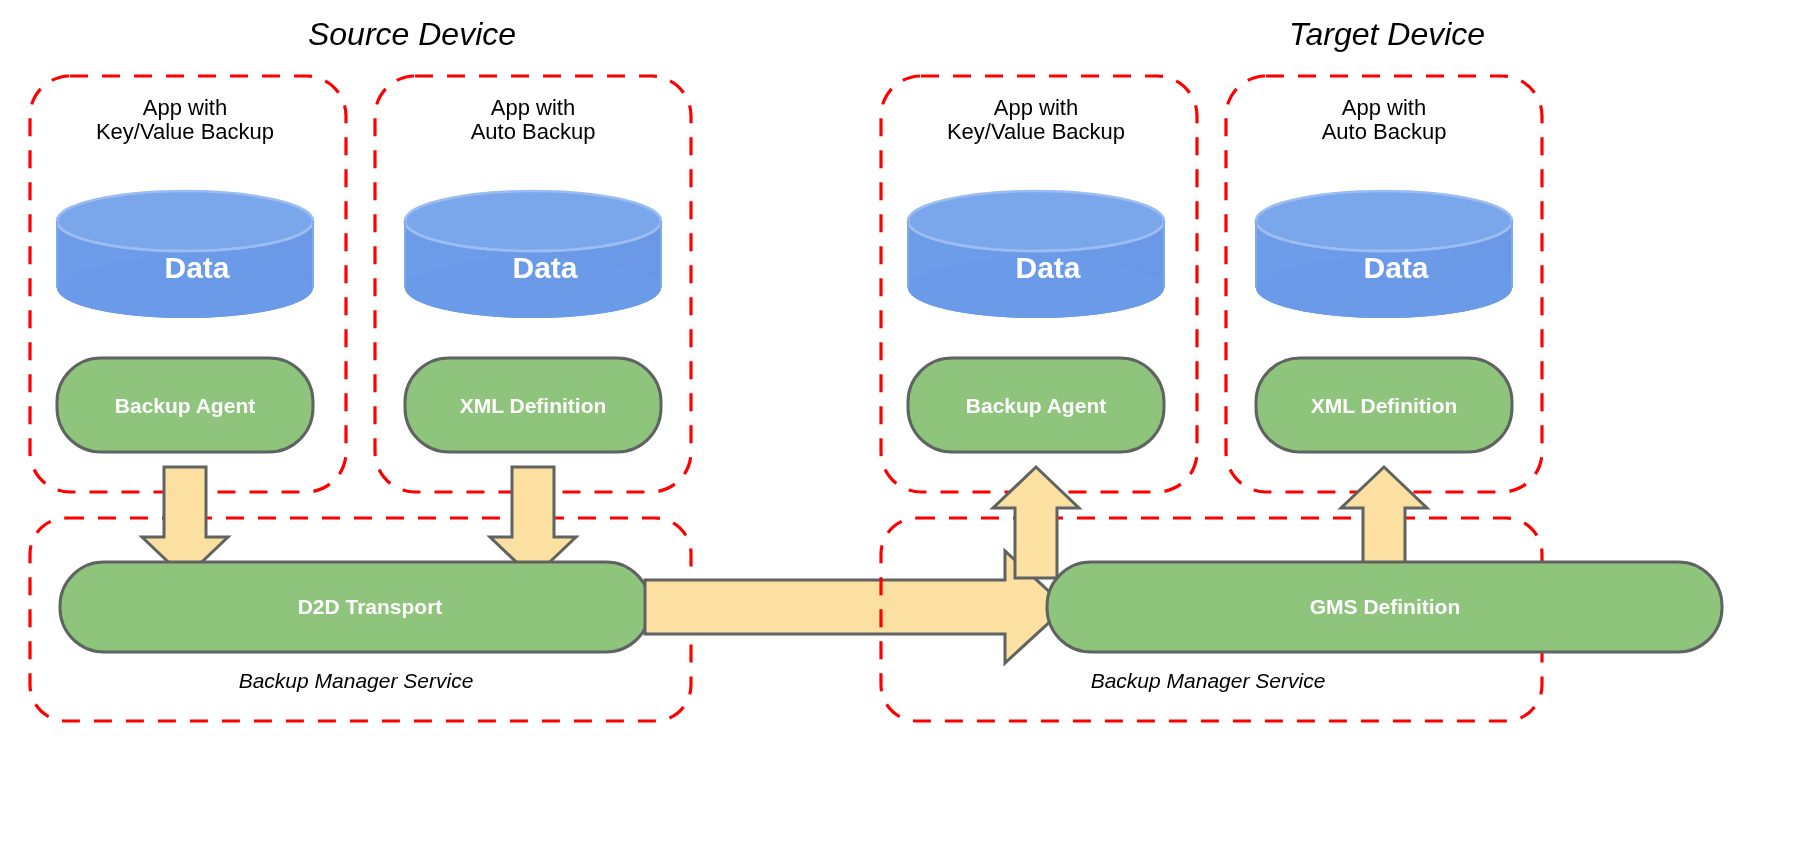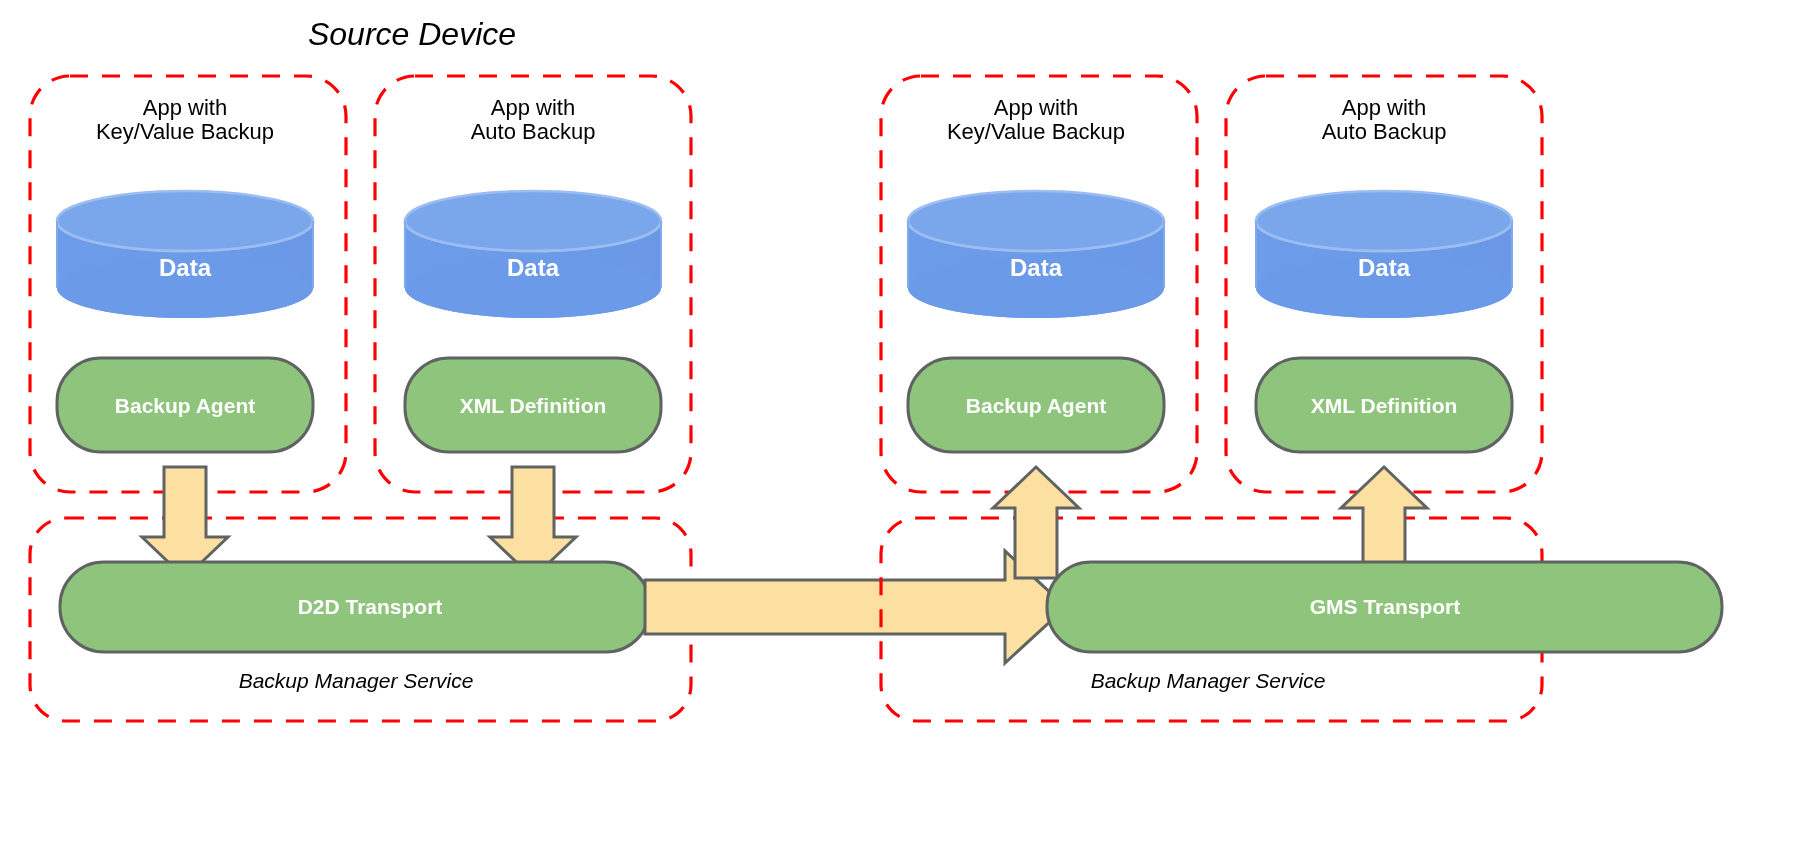--- a/index.html
+++ b/index.html
@@ -51,21 +51,21 @@
   .shape-text {
     position: absolute;
     font-size: 21px;
     font-weight: bold;
     color: #ffffff;
     text-align: center;
     white-space: nowrap;
     transform: translate(-50%, -50%);
     pointer-events: none;
   }
-  .cyl-text { font-size: 24px; }
+  .cyl-text { font-size: 30px; margin-left: 12px; }
 </style>
 </head>
 <body>
 
 <div id="stage">
 
   <svg id="svg-layer" viewBox="0 0 1797 847" xmlns="http://www.w3.org/2000/svg">
     <defs>
       <linearGradient id="cylBody" x1="0" y1="0" x2="1" y2="0">
         <stop offset="0%" stop-color="#6D9CE9"></stop>
@@ -139,20 +139,21 @@
     </g>
 
     <rect x="908" y="358" width="256" height="94" rx="44" ry="44" fill="#8FC47C" stroke="#5F6361" stroke-width="3"></rect>
 
     <rect x="1256" y="358" width="256" height="94" rx="44" ry="44" fill="#8FC47C" stroke="#5F6361" stroke-width="3"></rect>
 
     <rect x="1047" y="562" width="675" height="90" rx="44" ry="44" fill="#8FC47C" stroke="#5F6361" stroke-width="3"></rect>
   </svg>
 
   <div class="device-title" style="left:412px; top:16px;">Source Device</div>
+  <div class="device-title" style="left:1387px; top:16px;">Target Device</div>
 
   <div class="app-label" style="left:185px; top:96px;">App with
 Key/Value Backup</div>
   <div class="app-label" style="left:533px; top:96px;">App with
 Auto Backup</div>
   <div class="app-label" style="left:1036px; top:96px;">App with
 Key/Value Backup</div>
   <div class="app-label" style="left:1384px; top:96px;">App with
 Auto Backup</div>
 
@@ -160,18 +161,18 @@
   <div class="shape-text cyl-text" style="left:533px; top:268px;">Data</div>
   <div class="shape-text cyl-text" style="left:1036px; top:268px;">Data</div>
   <div class="shape-text cyl-text" style="left:1384px; top:268px;">Data</div>
 
   <div class="shape-text" style="left:185px; top:406px;">Backup Agent</div>
   <div class="shape-text" style="left:533px; top:406px;">XML Definition</div>
   <div class="shape-text" style="left:1036px; top:406px;">Backup Agent</div>
   <div class="shape-text" style="left:1384px; top:406px;">XML Definition</div>
 
   <div class="shape-text" style="left:370px; top:607px;">D2D Transport</div>
-  <div class="shape-text" style="left:1385px; top:607px;">GMS Transport</div>
+  <div class="shape-text" style="left:1385px; top:607px;">GMS Definition</div>
 
   <div class="bms-label" style="left:356px; top:669px;">Backup Manager Service</div>
   <div class="bms-label" style="left:1208px; top:669px;">Backup Manager Service</div>
 
 </div>
 
 </body></html>

